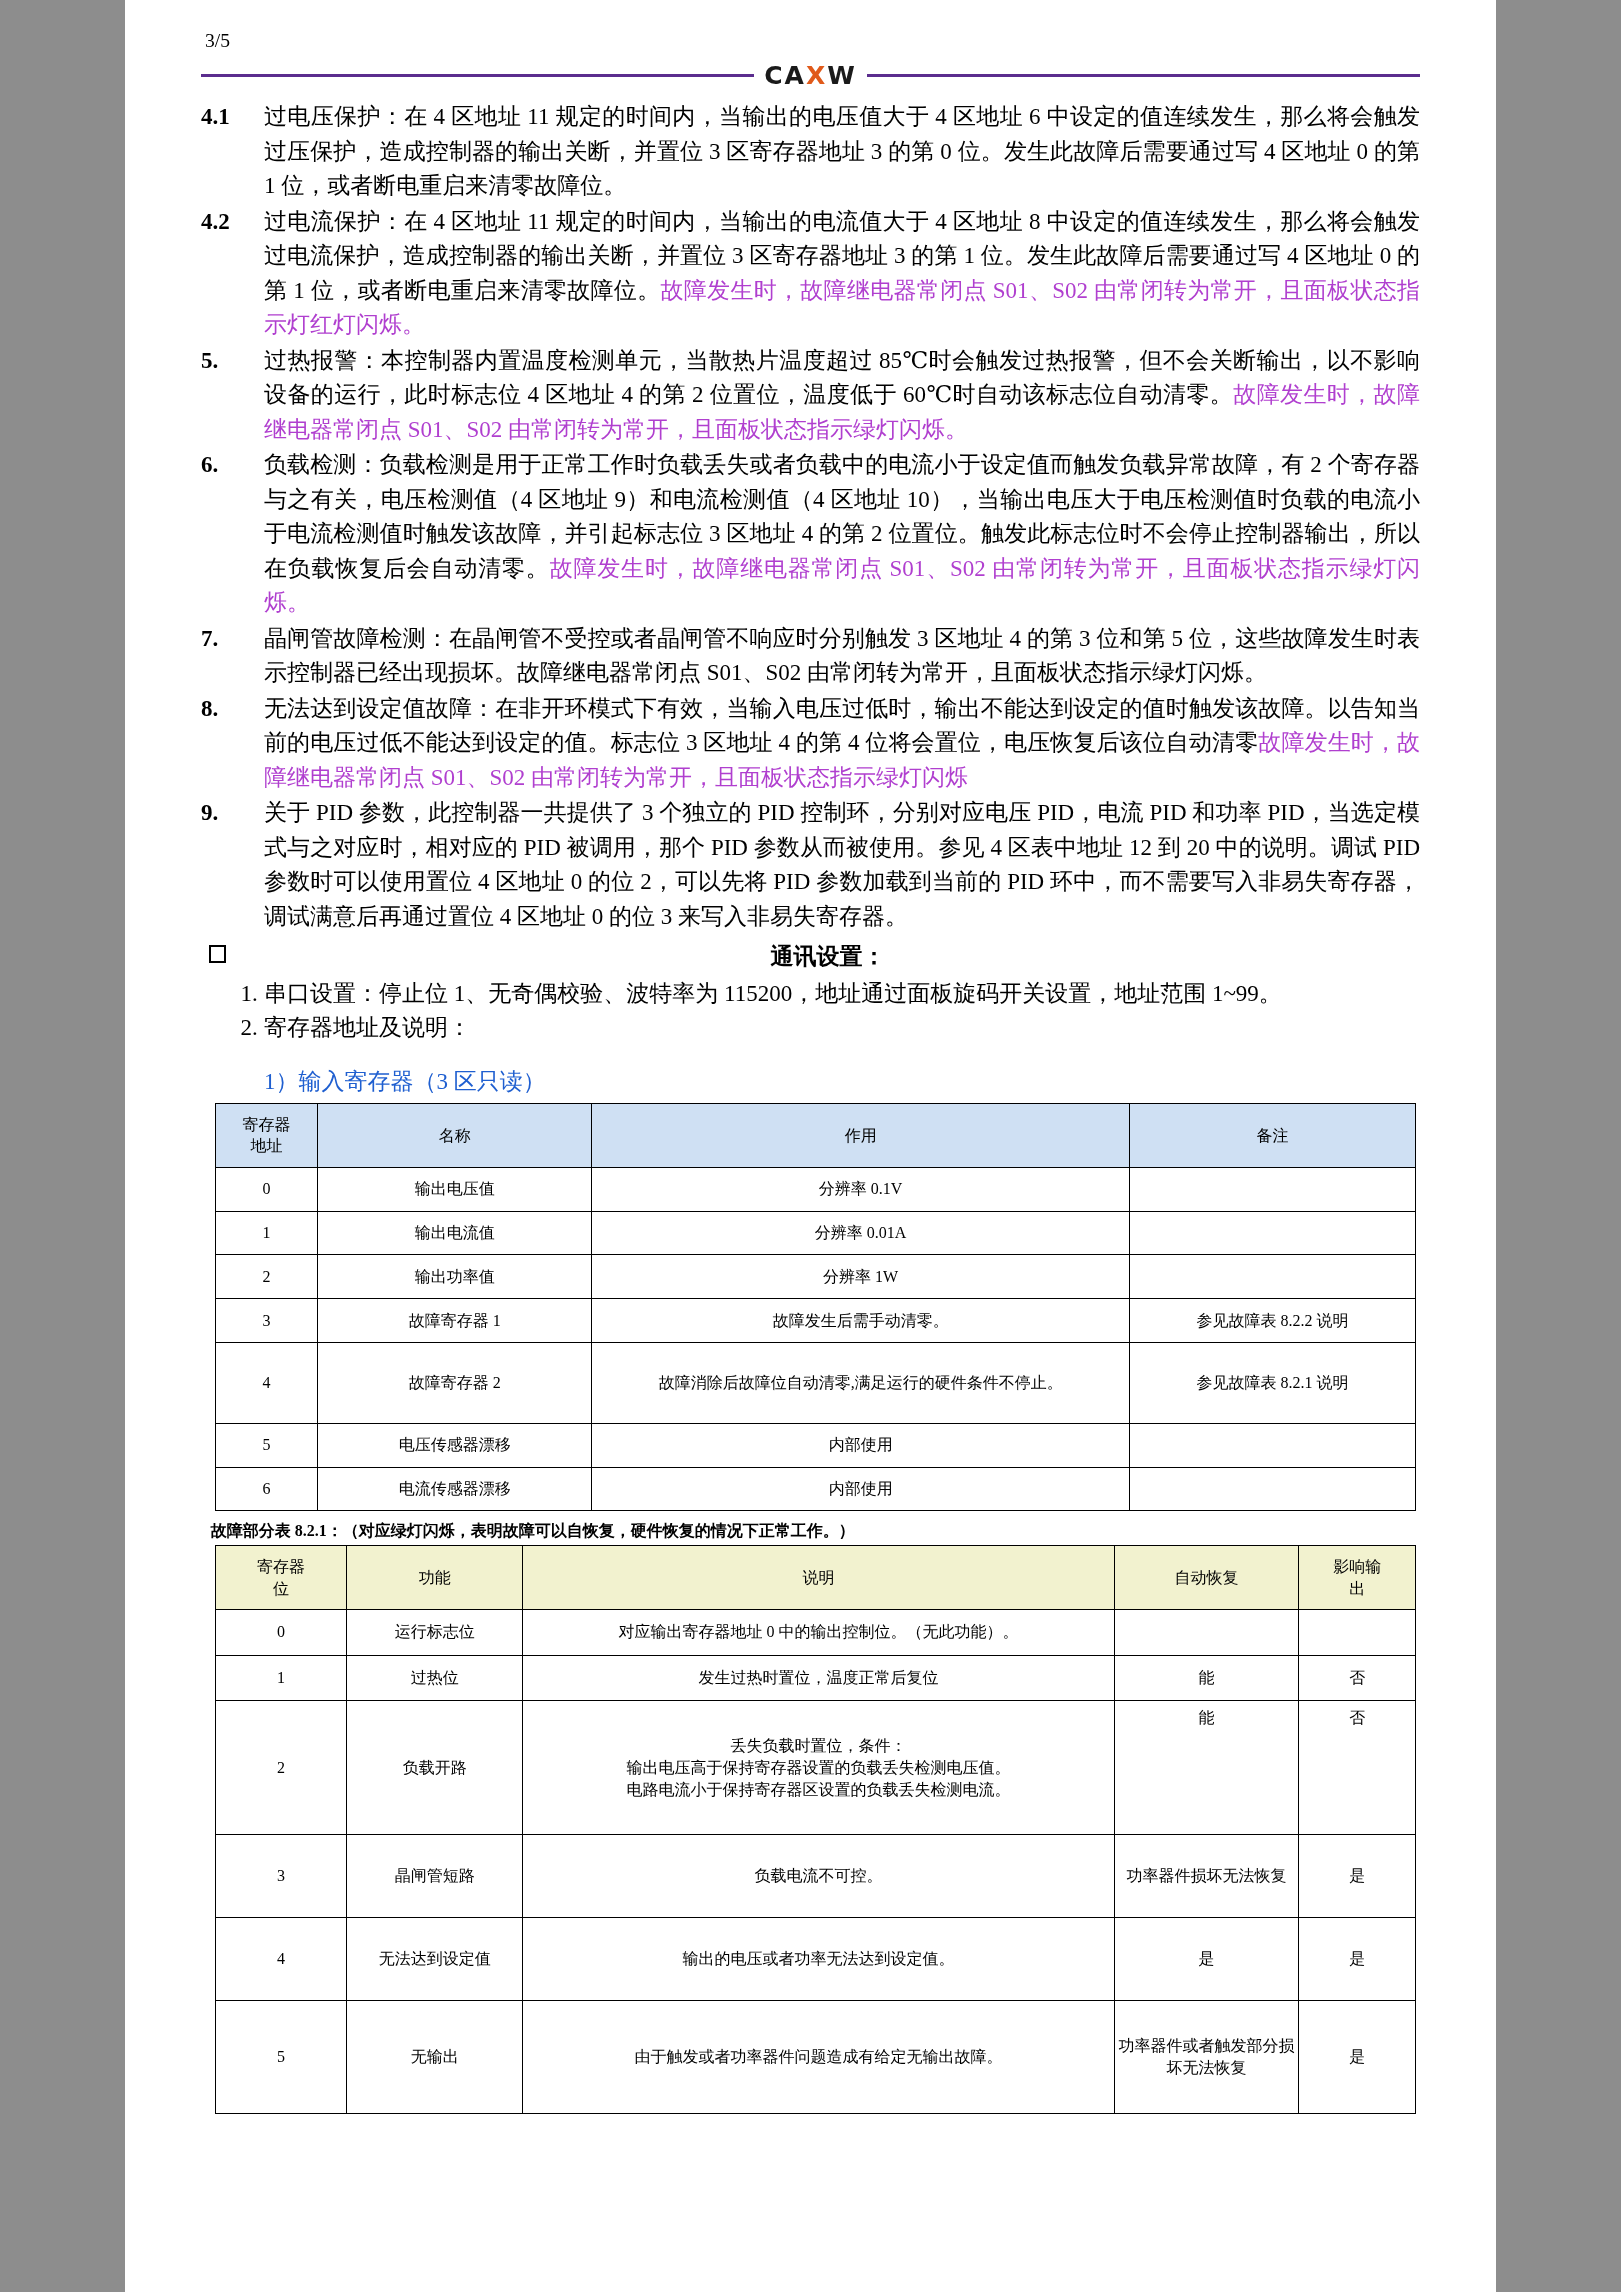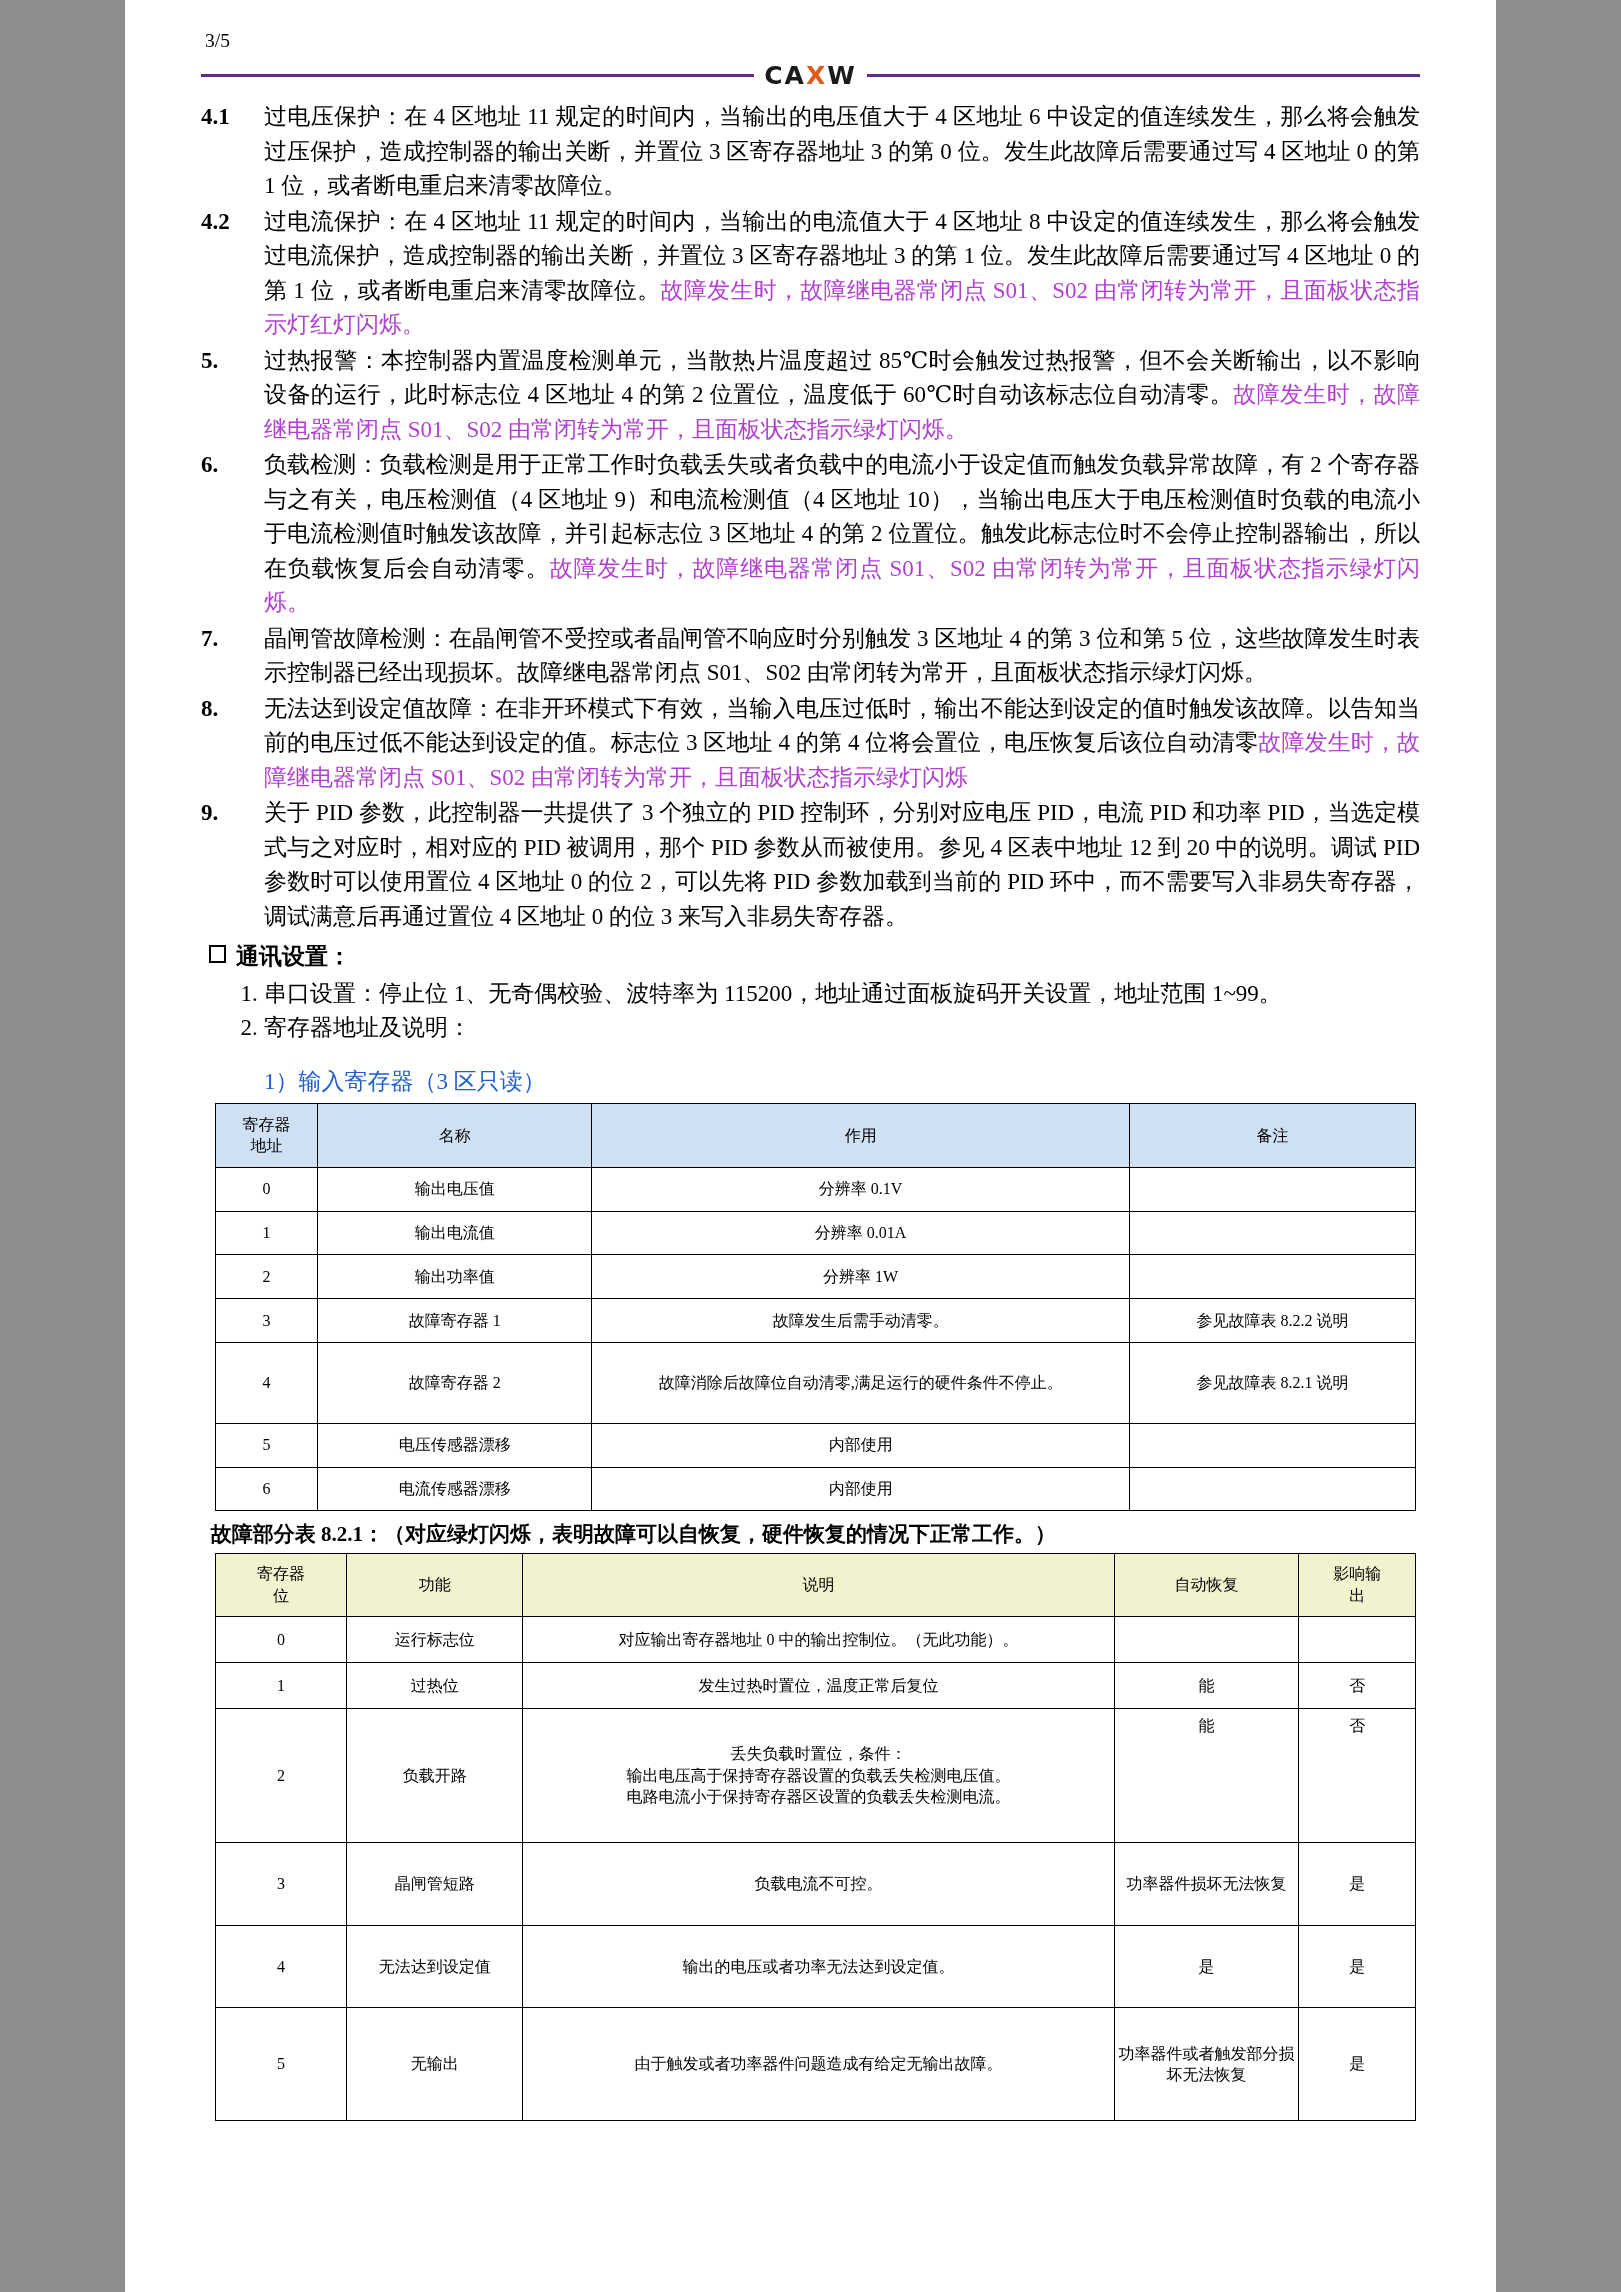--- a/index.html
+++ b/index.html
@@ -71,20 +71,21 @@
     font-weight: bold;
   }
   .bold { font-weight: normal; }
   .purple { color: #b03fcf; }
   .sec-head {
     position: relative;
     padding-left: 35px;
     font-weight: bold;
     margin-top: 5.9px;
     margin-bottom: 2px;
+    text-align: center;
   }
   .sec-head .box {
     position: absolute;
     left: 7.8px;
     top: 4.9px;
     width: 13.7px;
     height: 13.7px;
     border: 2px solid #000;
   }
   ol.lvl2 {
@@ -132,21 +133,21 @@
   table.t1 thead td {
     background: #cfe0f3;
     height: 57px;
   }
   table.t1 tbody td {
     height: 37px;
   }
   .tbl-caption {
     font-weight: bold;
     margin: 7.8px 0 2px 9.8px;
-    font-size: 21px;
+    font-size: 16px;
   }
   table.t2 {
     margin-left: 13.7px;
     width: calc(100% - 17.6px);
   }
   table.t2 thead td {
     background: #f2f2cf;
     height: 57px;
   }
   table.t2 tbody td {

